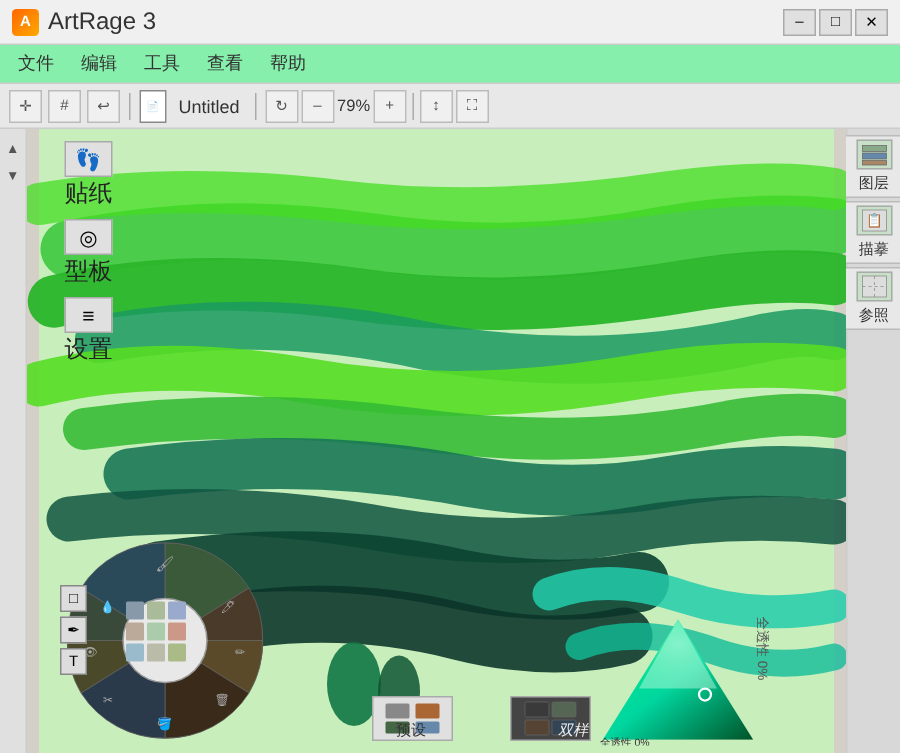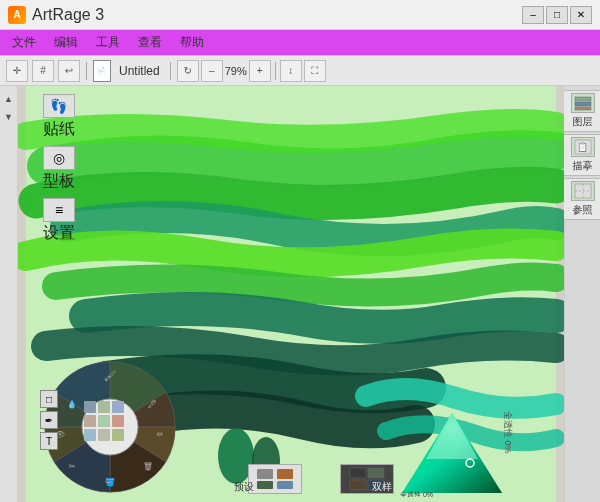--- a/index.html
+++ b/index.html
@@ -25,21 +25,21 @@
     #titlebar .title-text { font-size: 16px; color: #333; }
     #titlebar .window-controls { margin-left: auto; display: flex; gap: 2px; }
     #titlebar .win-btn {
       width: 22px; height: 18px; border: 1px solid #aaa; background: #e0e0e0;
       cursor: pointer; display: flex; align-items: center; justify-content: center; font-size: 10px;
     }
     #titlebar .win-btn.close { background: #e0e0e0; }
     
     
     #menubar {
-      background: #d946ef;
+      background: #86efac;
       height: 26px;
       display: flex;
       align-items: center;
       padding: 0 4px;
       border-bottom: 1px solid #ccc;
       gap: 2px;
     }
     .menu-item {
       padding: 2px 8px;
       cursor: pointer;
@@ -384,31 +384,31 @@
     </div>
 
     <div id="preset-btn">
       <svg width="40" height="24" viewBox="0 0 40 24">
         <rect x="2" y="2" width="16" height="10" fill="#888" rx="1"></rect>
         <rect x="22" y="2" width="16" height="10" fill="#aa6633" rx="1"></rect>
         <rect x="2" y="14" width="16" height="8" fill="#446644" rx="1"></rect>
         <rect x="22" y="14" width="16" height="8" fill="#6688aa" rx="1"></rect>
       </svg>
     </div>
-    <div style="position:absolute;bottom:8px;left:216px;font-size:10px;color:#333;pointer-events:none;">预设</div>
+    <div style="position:absolute;bottom:8px;left:246px;font-size:10px;color:#333;pointer-events:none;">预设</div>
 
     <div id="sampler-btn">
       <svg width="36" height="24" viewBox="0 0 36 24">
         <rect x="1" y="1" width="16" height="10" fill="#3a3a3a" stroke="#666" stroke-width="0.5" rx="1"></rect>
         <rect x="19" y="1" width="16" height="10" fill="#556655" stroke="#666" stroke-width="0.5" rx="1"></rect>
         <rect x="1" y="13" width="16" height="10" fill="#554433" stroke="#666" stroke-width="0.5" rx="1"></rect>
         <rect x="19" y="13" width="16" height="10" fill="#334455" stroke="#666" stroke-width="0.5" rx="1"></rect>
       </svg>
     </div>
-    <div style="position:absolute;bottom:8px;right:172px;font-size:10px;color:#eee;pointer-events:none;">双样</div>
+    <div style="position:absolute;bottom:8px;right:172px;font-size:10px;color:#eee;pointer-events:none;font-style:italic;">双样</div>
 
     <div class="color-wheel-container">
       <svg viewBox="0 0 108 86" xmlns="http://www.w3.org/2000/svg">
 
         <defs>
           <radialGradient id="cgTop" cx="50%" cy="20%">
             <stop offset="0%" stop-color="#ffffff"></stop>
             <stop offset="100%" stop-color="#00cc77" stop-opacity="0"></stop>
           </radialGradient>
           <linearGradient id="cgSat" x1="0%" y1="0%" x2="100%" y2="100%">

